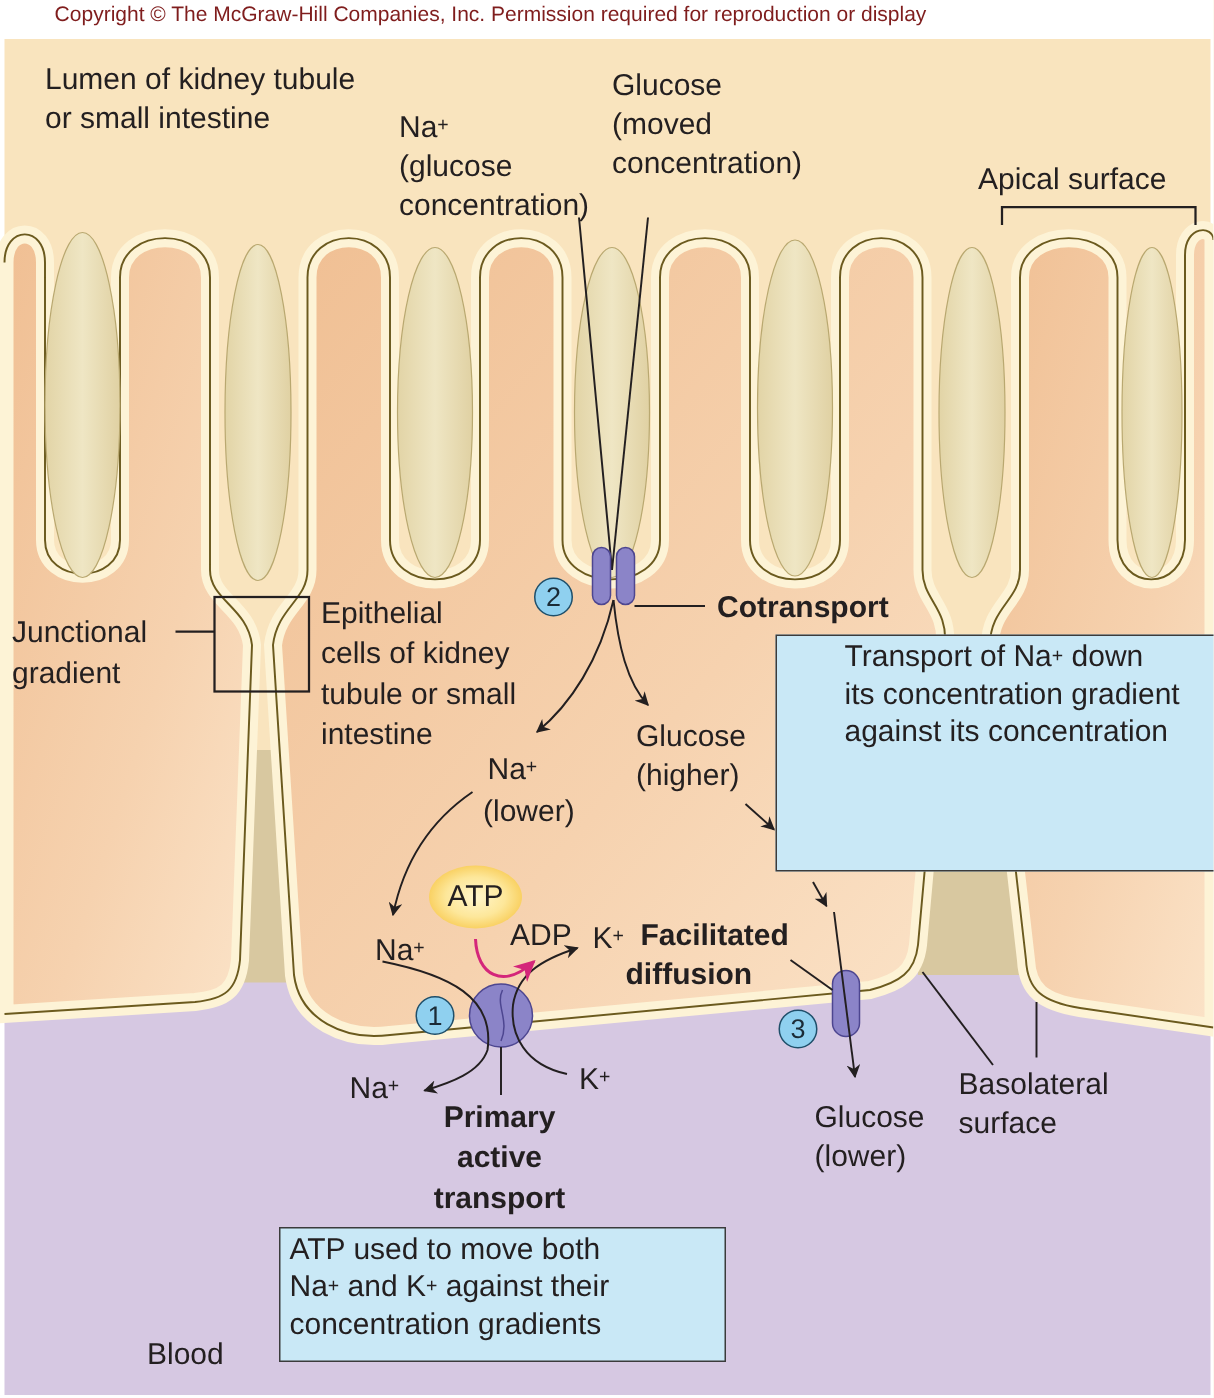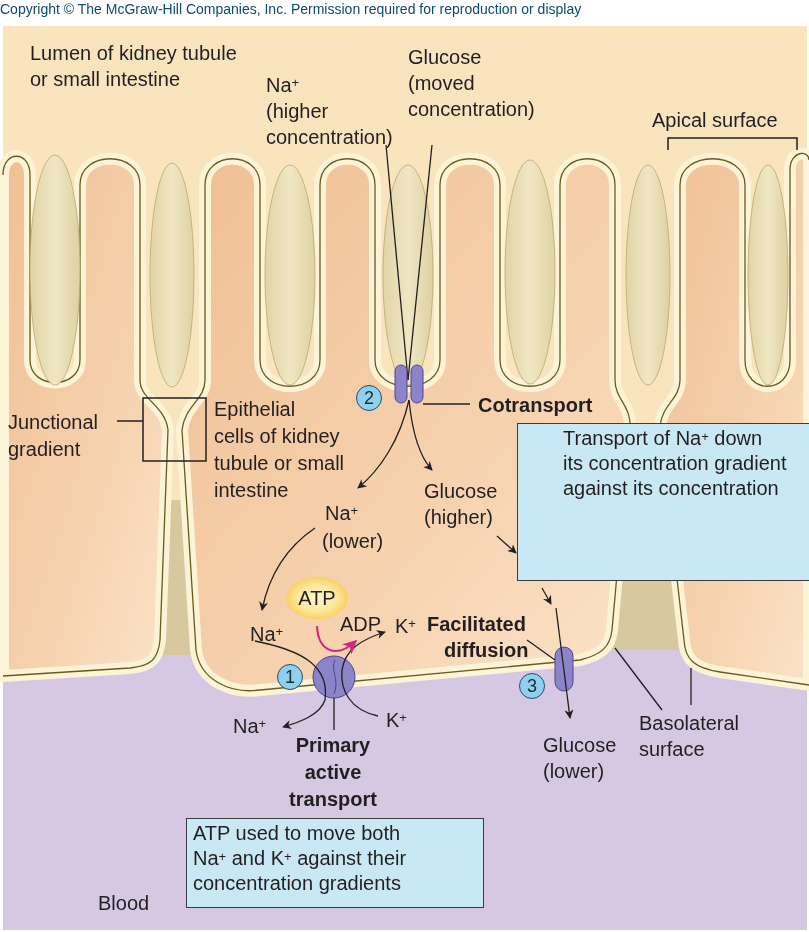--- a/index.html
+++ b/index.html
@@ -2,21 +2,21 @@
 <html><head>
 <meta charset="utf-8">
 <style>
   html,body{margin:0;padding:0;background:#fff;}
   body{width:809px;height:932px;position:relative;overflow:hidden;font-family:"Liberation Sans",sans-serif;color:#231f20;}
   #stage{position:absolute;left:0;top:0;width:809px;height:932px;}
   .lbl{position:absolute;font-size:20px;line-height:26px;white-space:nowrap;color:#231f20;}
   .bold{font-weight:bold;}
   .ctr{text-align:center;}
   sup{font-size:13px;vertical-align:top;position:relative;top:-2px;}
-  .copyright{position:absolute;left:0;top:0;width:654px;text-align:left;font-size:14px;line-height:18px;color:#0c4a6e;}
+  .copyright{position:absolute;left:0;top:0;width:654px;text-align:center;font-size:14px;line-height:18px;color:#7f1d1d;}
   .box{position:absolute;background:#c9e8f6;border:1.5px solid #3b3b3b;padding:2px 6px;font-size:20px;line-height:25px;color:#231f20;}
   .num{position:absolute;width:24px;height:24px;border-radius:50%;background:#8fd0ef;border:1.5px solid #1f4f6a;font-size:18px;line-height:24px;text-align:center;color:#1b2b36;}
   .atp{position:absolute;left:286px;top:577px;width:62px;height:42px;border-radius:50%;background:radial-gradient(ellipse at center,#fff6cc 0%,#fde79a 45%,#f5b824 100%);font-size:20px;line-height:42px;text-align:center;color:#231f20;}
 </style>
 </head>
 <body>
 
 <div id="stage">
   <div class="copyright">Copyright © The McGraw-Hill Companies, Inc. Permission required for reproduction or display</div>
 
@@ -103,21 +103,21 @@
     <line x1="527" y1="640" x2="555" y2="660" stroke="#231f20" stroke-width="1.3"></line>
 
     <line x1="615" y1="648" x2="662" y2="710" stroke="#231f20" stroke-width="1.3"></line>
     <line x1="691" y1="668" x2="691" y2="705" stroke="#231f20" stroke-width="1.3"></line>
   </svg>
 
   <div class="lbl" style="left:30px;top:40px;">Lumen of kidney tubule</div>
   <div class="lbl" style="left:30px;top:66px;">or small intestine</div>
 
   <div class="lbl" style="left:266px;top:72px;"><span>Na</span><sup>+</sup></div>
-  <div class="lbl" style="left:266px;top:98px;">(higher</div>
+  <div class="lbl" style="left:266px;top:98px;">(glucose</div>
   <div class="lbl" style="left:266px;top:124px;">concentration)</div>
 
   <div class="lbl" style="left:408px;top:44px;">Glucose</div>
   <div class="lbl" style="left:408px;top:70px;">(moved</div>
   <div class="lbl" style="left:408px;top:96px;">concentration)</div>
 
   <div class="lbl" style="left:652px;top:107px;">Apical surface</div>
 
   <div class="lbl" style="left:8px;top:409px;">Junctional</div>
   <div class="lbl" style="left:8px;top:436px;">gradient</div>
@@ -142,21 +142,21 @@
     <div>against its concentration</div>
   </div>
 
   <div class="atp">ATP</div>
   <div class="lbl" style="left:340px;top:611px;">ADP</div>
 
   <div class="lbl" style="left:250px;top:621px;"><span>Na</span><sup>+</sup></div>
   <div class="lbl" style="left:395px;top:613px;"><span>K</span><sup>+</sup></div>
 
   <div class="lbl bold" style="left:427px;top:611px;">Facilitated</div>
-  <div class="lbl bold" style="left:444px;top:637px;">diffusion</div>
+  <div class="lbl bold" style="left:417px;top:637px;">diffusion</div>
 
   <div class="num" style="left:277px;top:664px;">1</div>
   <div class="num" style="left:519px;top:673px;">3</div>
 
   <div class="lbl" style="left:233px;top:713px;"><span>Na</span><sup>+</sup></div>
   <div class="lbl" style="left:386px;top:707px;"><span>K</span><sup>+</sup></div>
 
   <div class="lbl bold ctr" style="left:268px;top:732px;width:130px;">Primary</div>
   <div class="lbl bold ctr" style="left:268px;top:759px;width:130px;">active</div>
   <div class="lbl bold ctr" style="left:268px;top:786px;width:130px;">transport</div>

